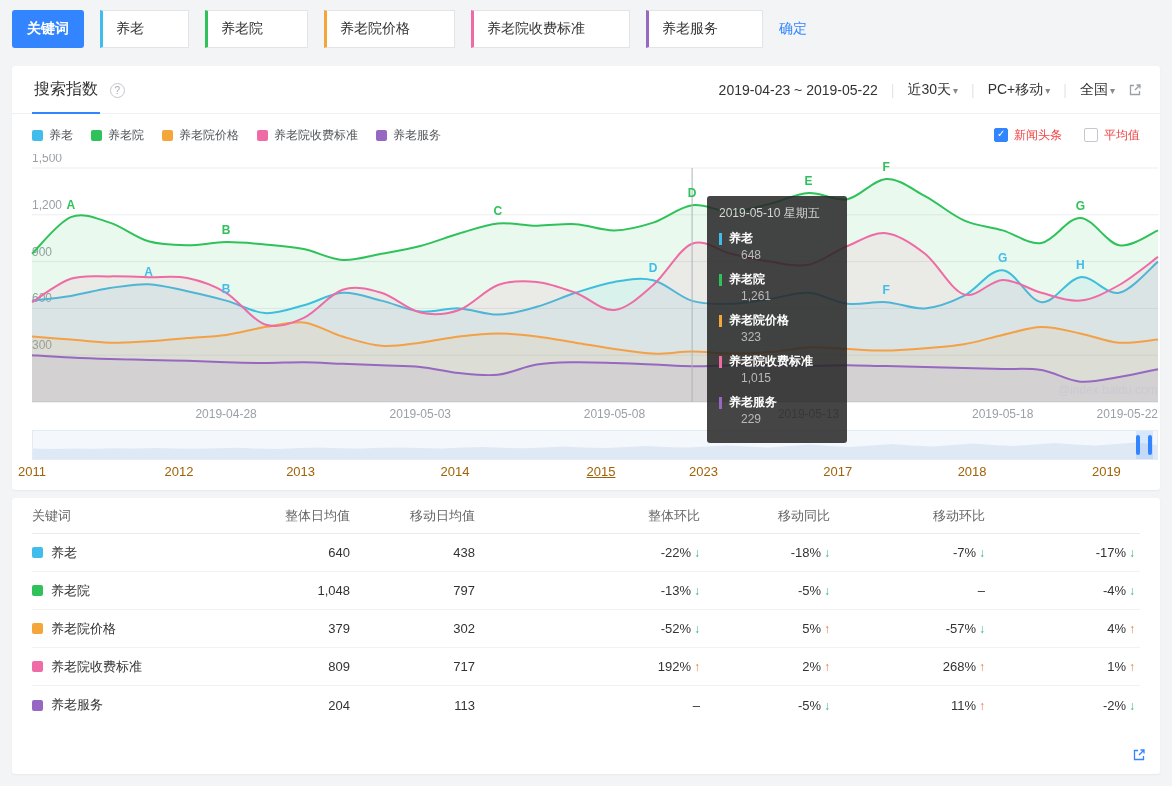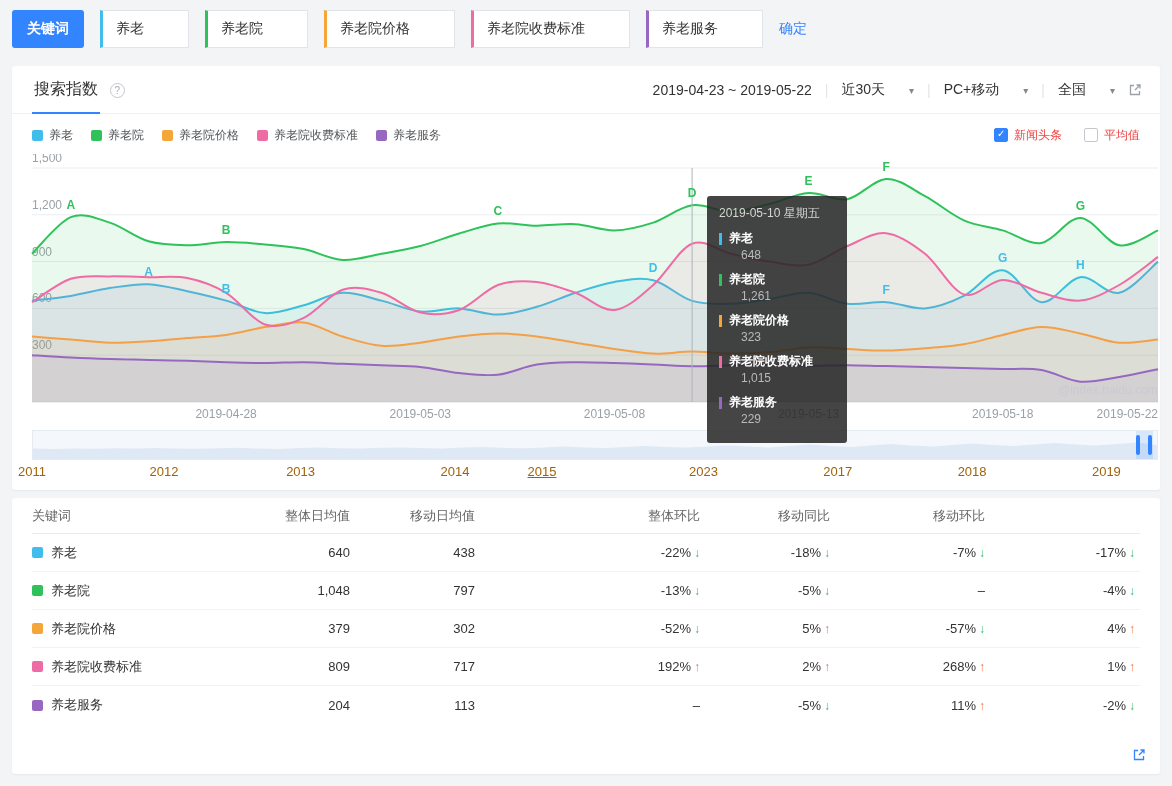--- a/index.html
+++ b/index.html
@@ -16,21 +16,21 @@
   
   .card{position:absolute;left:12px;width:1148px;background:#fff;border-radius:3px;box-shadow:0 1px 2px rgba(0,0,0,.05);}
   #trend-card{top:66px;height:424px;}
   #overview-card{top:498px;height:276px;}
 
   .card-hd{position:relative;height:48px;border-bottom:1px solid #eef0f3;padding:0 20px;}
   .hd-title{display:inline-block;font-size:16px;color:#333;line-height:46px;border-bottom:2px solid #3385ff;padding:0 2px;cursor:pointer;}
   .q-icon{display:inline-block;width:15px;height:15px;line-height:13px;text-align:center;border:1px solid #c3c7cc;border-radius:50%;color:#a6aab0;font-size:10px;margin-left:6px;vertical-align:middle;cursor:pointer;}
   .hd-controls{position:absolute;right:18px;top:0;height:48px;display:flex;align-items:center;gap:13px;font-size:14px;color:#333;}
   .sep{color:#e3e5e8;}
-  .select{cursor:pointer;display:flex;align-items:center;gap:24px;}
+  .select{cursor:pointer;display:flex;align-items:center;gap:2px;}
   .caret{font-size:10px;color:#888;}
   .ext-icon{cursor:pointer;display:inline-flex;align-items:center;}
 
   
   .legend-row{display:flex;align-items:center;padding:0 20px;height:34px;margin-top:4px;}
   .legend{display:flex;align-items:center;gap:18px;}
   .lg-item{display:flex;align-items:center;gap:6px;font-size:12px;color:#54575b;cursor:pointer;}
   .lg-swatch{width:11px;height:11px;border-radius:2px;display:inline-block;}
   .chk-group{margin-left:auto;display:flex;align-items:center;gap:22px;}
   .chk{display:flex;align-items:center;gap:6px;font-size:12px;color:#ef4444;cursor:pointer;}
@@ -252,24 +252,24 @@
   <div class="timeline">
     <svg width="1124" height="28">
         <path d="M0,28L0.0,17.6L20.4,18.0L40.9,17.4L61.3,17.8L81.7,17.2L102.2,17.6L122.6,17.0L143.1,17.4L163.5,17.8L183.9,17.2L204.4,16.8L224.8,17.6L245.2,18.0L265.7,17.0L286.1,16.6L306.5,17.2L327.0,17.6L347.4,16.8L367.9,16.4L388.3,17.0L408.7,17.4L429.2,16.6L449.6,16.0L470.0,16.8L490.5,17.2L510.9,16.4L531.3,15.6L551.8,16.4L572.2,17.0L592.7,16.0L613.1,15.0L633.5,16.0L654.0,16.6L674.4,15.6L694.8,14.4L715.3,15.6L735.7,16.4L756.1,15.0L776.6,13.6L797.0,15.0L817.5,16.0L837.9,14.4L858.3,13.0L878.8,14.4L899.2,15.6L919.6,14.0L940.1,12.4L960.5,14.0L980.9,15.0L1001.4,13.6L1021.8,12.0L1042.3,13.6L1062.7,14.4L1083.1,13.0L1103.6,11.6L1124.0,14.0L1124,28Z" fill="#dfe9f5"></path>
       </svg>
     <div class="tl-select"></div>
     <div class="tl-handle h1"></div>
     <div class="tl-handle h2"></div>
   </div>
   <div class="tl-years">
       <span style="left: 0px;">2011</span>
-      <span style="left: 132px;">2012</span>
+      <span style="left: 147px;">2012</span>
       <span style="left: 268.6px;">2013</span>
       <span style="left: 423px;">2014</span>
-      <span style="left: 510px; text-decoration: underline;">2015</span>
+      <span style="left: 569px; text-decoration: underline;">2015</span>
       <span style="left: 671.5px;">2023</span>
       <span style="left: 805.8px;">2017</span>
       <span style="left: 940.1px;">2018</span>
       <span style="left: 1074.4px;">2019</span>
     </div>
 </div>
 
 <div class="card" id="overview-card">
   <div class="tbl">
     <div class="tbl-row tbl-header">

